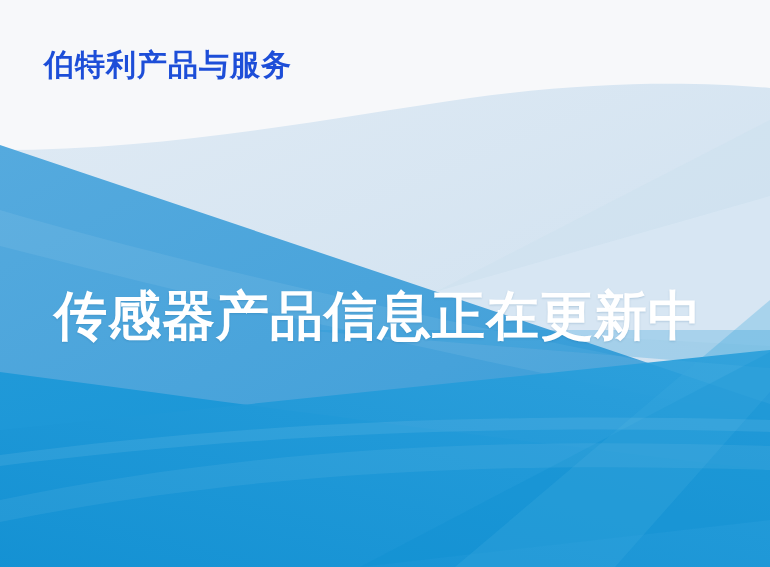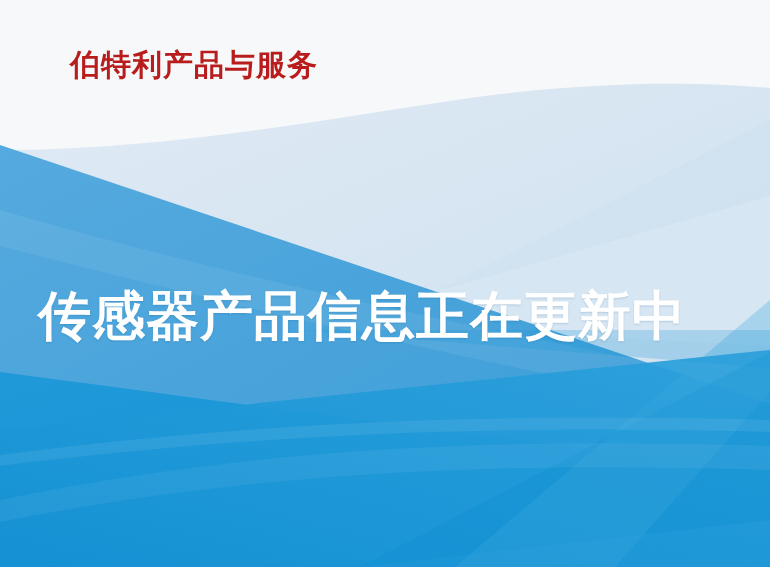--- a/index.html
+++ b/index.html
@@ -31,32 +31,31 @@
   }
 
   
   .header-title {
     position: absolute;
     left: 44px;
     top: 46px;
     font-size: 30px;
     font-weight: bold;
     letter-spacing: 1px;
-    color: #b91c1c;
+    color: #1d4ed8;
     line-height: 1.25;
     white-space: nowrap;
-    margin-left: 26px;
   }
 
   .headline-block {
     position: absolute;
     left: 0;
     top: 286px;
     width: 770px;
-    padding: 0 38px;
+    padding: 0 54px;
     box-sizing: border-box;
   }
 
   .headline-main {
     font-size: 53px;
     font-weight: bold;
     color: #ffffff;
     letter-spacing: 1px;
     line-height: 1.12;
     white-space: nowrap;

